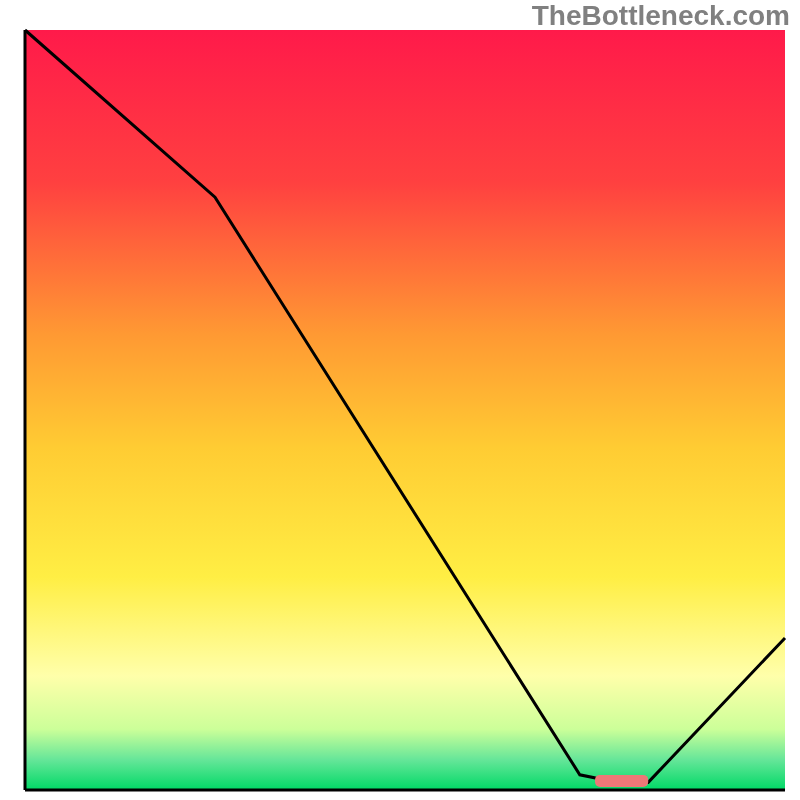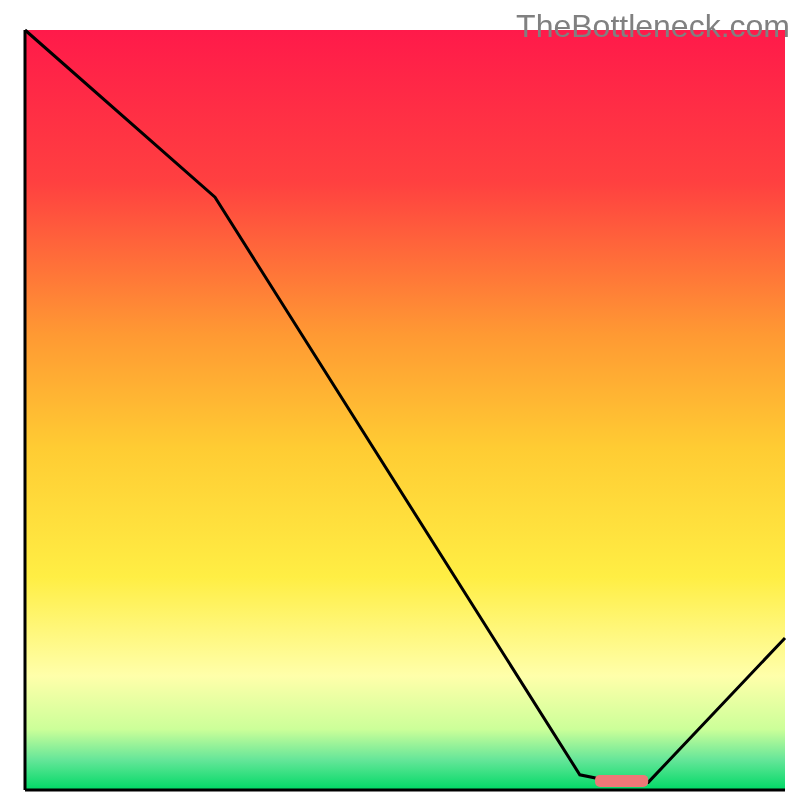--- a/index.html
+++ b/index.html
@@ -10,24 +10,24 @@
     background: #ffffff;
     font-family: Arial, Helvetica, sans-serif;
   }
   .chart-container {
     position: relative;
     width: 800px;
     height: 800px;
   }
   .watermark {
     position: absolute;
-    top: 8px;
+    top: 0px;
     right: 10px;
-    font-size: 32px;
-    font-weight: 400;
+    font-size: 28px;
+    font-weight: 700;
     color: #808080;
     z-index: 10;
     letter-spacing: 0px;
   }
   svg.plot {
     position: absolute;
     top: 0;
     left: 0;
   }
 </style>

